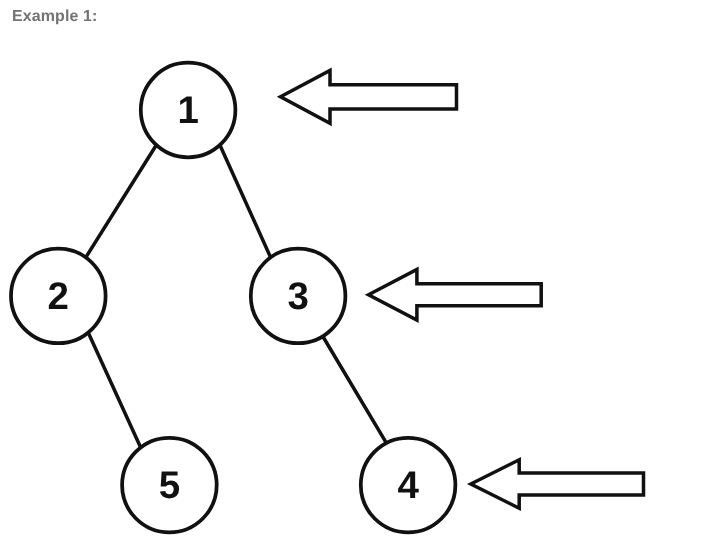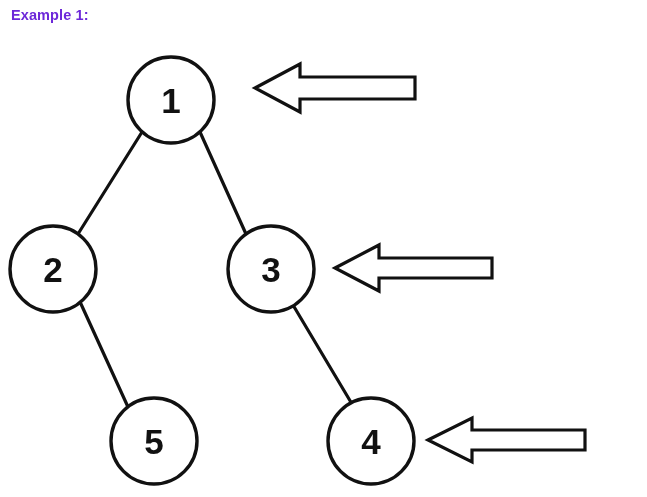--- a/index.html
+++ b/index.html
@@ -21,21 +21,21 @@
     height: 497px;
     background: #ffffff;
   }
   .caption {
     position: absolute;
     left: 11px;
     top: 7px;
     font-family: "Liberation Sans", sans-serif;
     font-size: 14.5px;
     font-weight: bold;
-    color: #6d28d9;
+    color: #737373;
     letter-spacing: 0.1px;
     white-space: nowrap;
     user-select: none;
   }
   #tree-svg {
     position: absolute;
     left: 0;
     top: 0;
     width: 647px;
     height: 497px;

